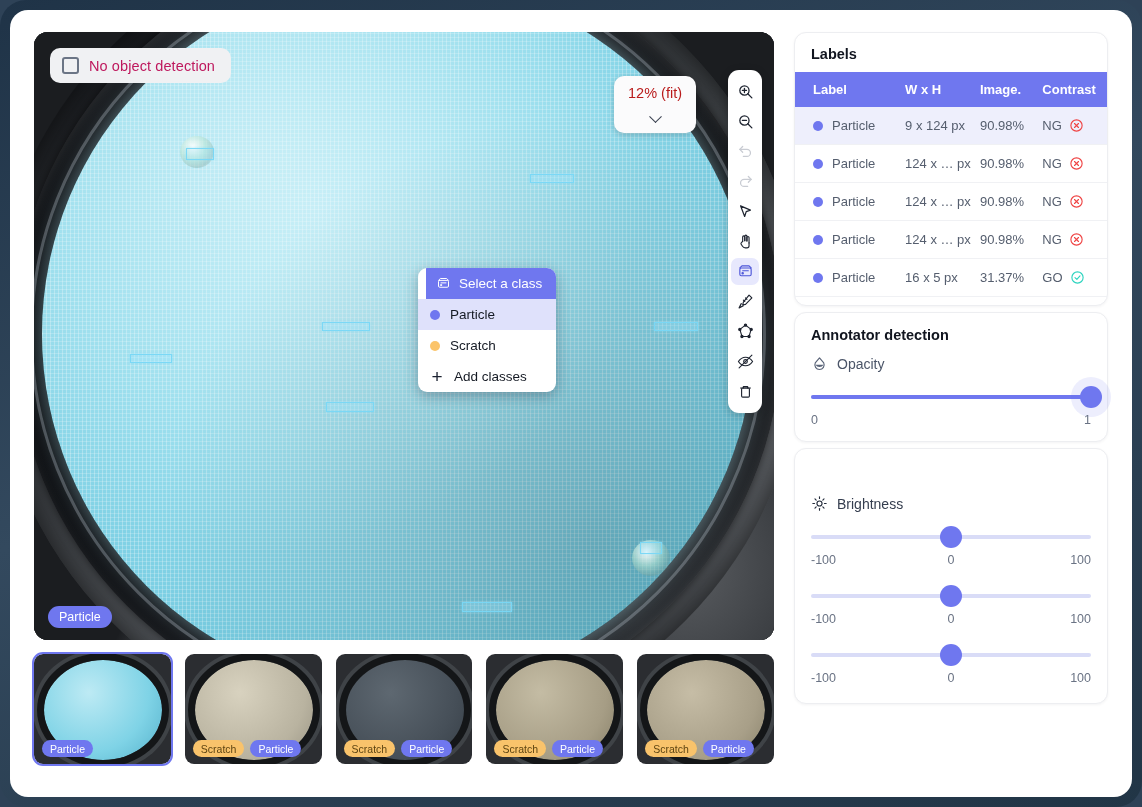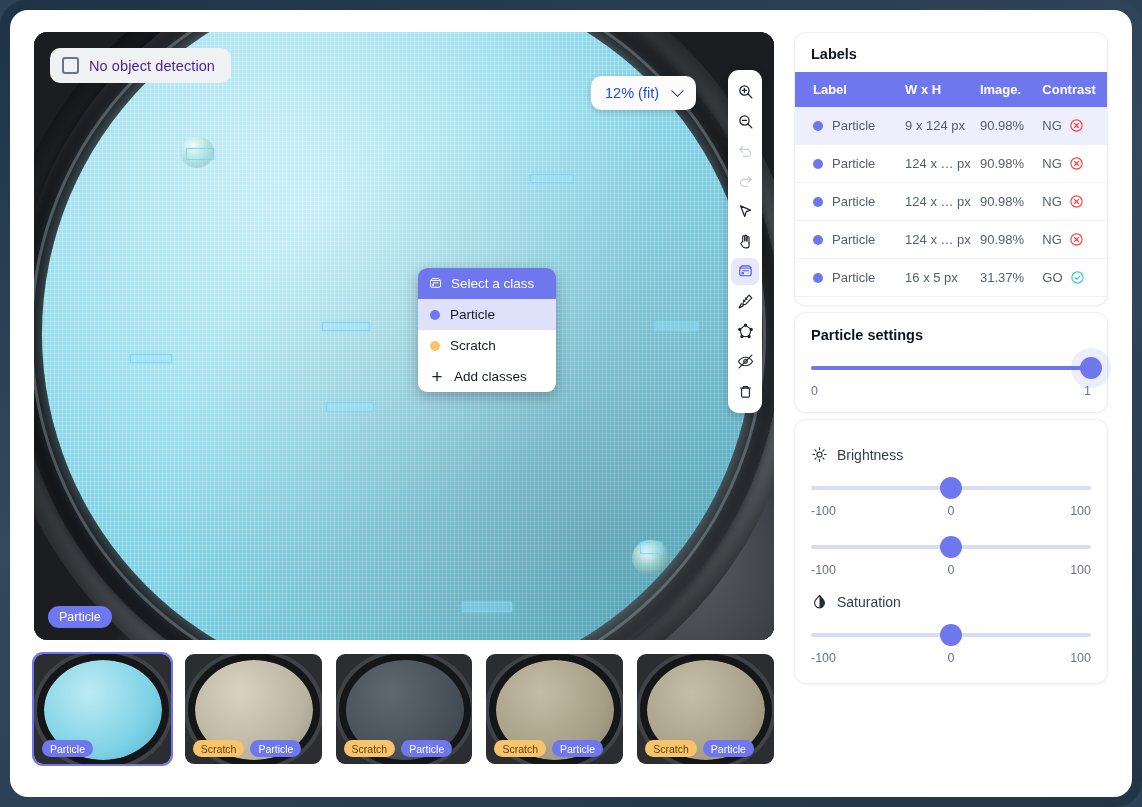--- a/index.html
+++ b/index.html
@@ -128,34 +128,35 @@
     border: 1px solid rgba(120,215,245,.95);
     background: rgba(150,225,250,.20);
     box-shadow: 0 0 3px rgba(140,225,250,.6);
   }
   .bbox.mini { background: rgba(160,230,255,.32); }
 
   
   .chip-nodet {
     position: absolute; left: 16px; top: 16px;
     display: flex; align-items: center; gap: 10px;
-    background: #f0f1f3; color: #4c1d95;
+    background: #f0f1f3; color: #be185d;
     border-radius: 10px; padding: 9px 16px 9px 12px;
     font-size: 14.5px; letter-spacing: .1px;
   }
   .chk-box {
     width: 17px; height: 17px; border: 2px solid #6b7585; border-radius: 3px;
   }
   .zoom-select {
     position: absolute; right: 78px; top: 44px;
     display: flex; align-items: center; gap: 14px;
-    background: #fbfbfc; color: #1d4ed8;
+    background: #fbfbfc; color: #b91c1c;
     border-radius: 10px; padding: 9px 14px;
     font-size: 14.5px;
     box-shadow: 0 2px 6px rgba(0,0,0,.18);
+    flex-direction: column;
   }
   .caret { width: 9px; height: 9px; border-right: 1.8px solid #3a4150; border-bottom: 1.8px solid #3a4150; transform: rotate(45deg) translate(-2px,-2px); }
 
   .toolbar {
     position: absolute; right: 12px; top: 38px;
     width: 34px;
     background: #fff; border-radius: 11px;
     padding: 8px 0;
     display: flex; flex-direction: column; align-items: center; gap: 3px;
     box-shadow: 0 2px 8px rgba(0,0,0,.22);
@@ -180,21 +181,21 @@
     position: absolute; left: 384px; top: 236px;
     width: 138px;
     background: #fff;
     border-radius: 9px;
     overflow: hidden;
     box-shadow: 0 4px 14px rgba(15,20,40,.30);
   }
   .class-popup-head {
     background: #6f77ef; color: #fff;
     display: flex; align-items: center; gap: 8px;
-    padding: 8px 10px; font-size: 13.5px;
+    padding: 8px 10px; font-size: 13.5px; margin-left: 8px;
   }
   .class-item {
     display: flex; align-items: center; gap: 10px;
     padding: 8px 12px; font-size: 13.5px; color: #151a24;
   }
   .class-item.sel { background: #dfe1fb; }
   .dot { width: 10px; height: 10px; border-radius: 50%; }
   .dot.particle { background: #6f77ef; }
   .dot.scratch  { background: #fbc46a; }
   .plus { width: 14px; font-size: 19px; line-height: 12px; color: #1b2130; text-align:center; }
@@ -256,21 +257,21 @@
   .fill  { position: absolute; left: 0; top: 9px; height: 4px; border-radius: 3px; background: #6f77ef; }
   .knob  { position: absolute; top: 0px; width: 22px; height: 22px; border-radius: 50%; background: #6f77ef; transform: translateX(-50%); }
   .knob.halo { box-shadow: 0 0 0 9px rgba(111,119,239,.12); }
   .scale { position: relative; height: 18px; margin-top: 5px; font-size: 12.5px; color: #6a7384; }
   .scale .s-l { position: absolute; left: 0; }
   .scale .s-m { position: absolute; left: 50%; transform: translateX(-50%); }
   .scale .s-r { position: absolute; right: 0; }
 
   .toggle { width: 40px; height: 22px; border-radius: 12px; background: #6f77ef; position: relative; }
   .toggle .tk { position: absolute; right: 2px; top: 2px; width: 18px; height: 18px; border-radius: 50%; background: #fff; }
-  .setting-row { display: flex; align-items: center; gap: 9px; margin-top: 12px; color: #343d4e; font-size: 14px; }
+  .setting-row { display: flex; align-items: center; gap: 9px; margin-top: 32px; color: #343d4e; font-size: 14px; }
   .auto-row { display:flex; align-items:center; gap:12px; font-size:14px; color:#2b3343; }
 </style>
 </head>
 <body>
 
 <div id="frame">
 <div id="page">
 
   <div id="left">
 
@@ -569,21 +570,28 @@
                       <polyline points="8,12.2 11,15 16,9.4"></polyline>
                     </svg>
                   </span>
                 </td>
           </tr>
         </tbody>
       </table>
     </div>
 
     <div class="card">
-      <div class="card-title">Particle settings</div>
+      <div class="card-title">Annotator detection</div>
+      <div class="opacity-row">
+        <svg width="17" height="17" viewBox="0 0 24 24" fill="none" stroke="#5a6478" stroke-width="1.6" stroke-linejoin="round">
+              <path d="M12 4l6 7.2A6.6 6.6 0 1 1 6 11.2z"></path>
+              <path d="M6.2 13.6h11.6a6.6 6.6 0 0 1-11.6 0z" fill="#5a6478" stroke="none"></path>
+            </svg>
+        <span>Opacity</span>
+      </div>
       <div class="slider">
         <div class="track"></div>
         <div class="fill" style="width:100%"></div>
         <div class="knob halo" style="left:100%"></div>
       </div>
       <div class="scale">
         <span class="s-l">0</span>
         <span class="s-r">1</span>
       </div>
     </div>
@@ -617,27 +625,20 @@
       <div class="slider">
         <div class="track"></div>
         <div class="knob" style="left:50%"></div>
       </div>
       <div class="scale">
         <span class="s-l">-100</span>
         <span class="s-m">0</span>
         <span class="s-r">100</span>
       </div>
 
-      <div class="setting-row">
-        <svg width="17" height="17" viewBox="0 0 24 24">
-              <path d="M12 3.4l6.2 7.4a7 7 0 1 1-12.4 0z" fill="none" stroke="#222b3a" stroke-width="1.6" stroke-linejoin="round"></path>
-              <path d="M12 3.4v17.2a7 7 0 0 0 6.2-9.8z" fill="#222b3a"></path>
-            </svg>
-        <span>Saturation</span>
-      </div>
       <div class="slider">
         <div class="track"></div>
         <div class="knob" style="left:50%"></div>
       </div>
       <div class="scale">
         <span class="s-l">-100</span>
         <span class="s-m">0</span>
         <span class="s-r">100</span>
       </div>
     </div>

